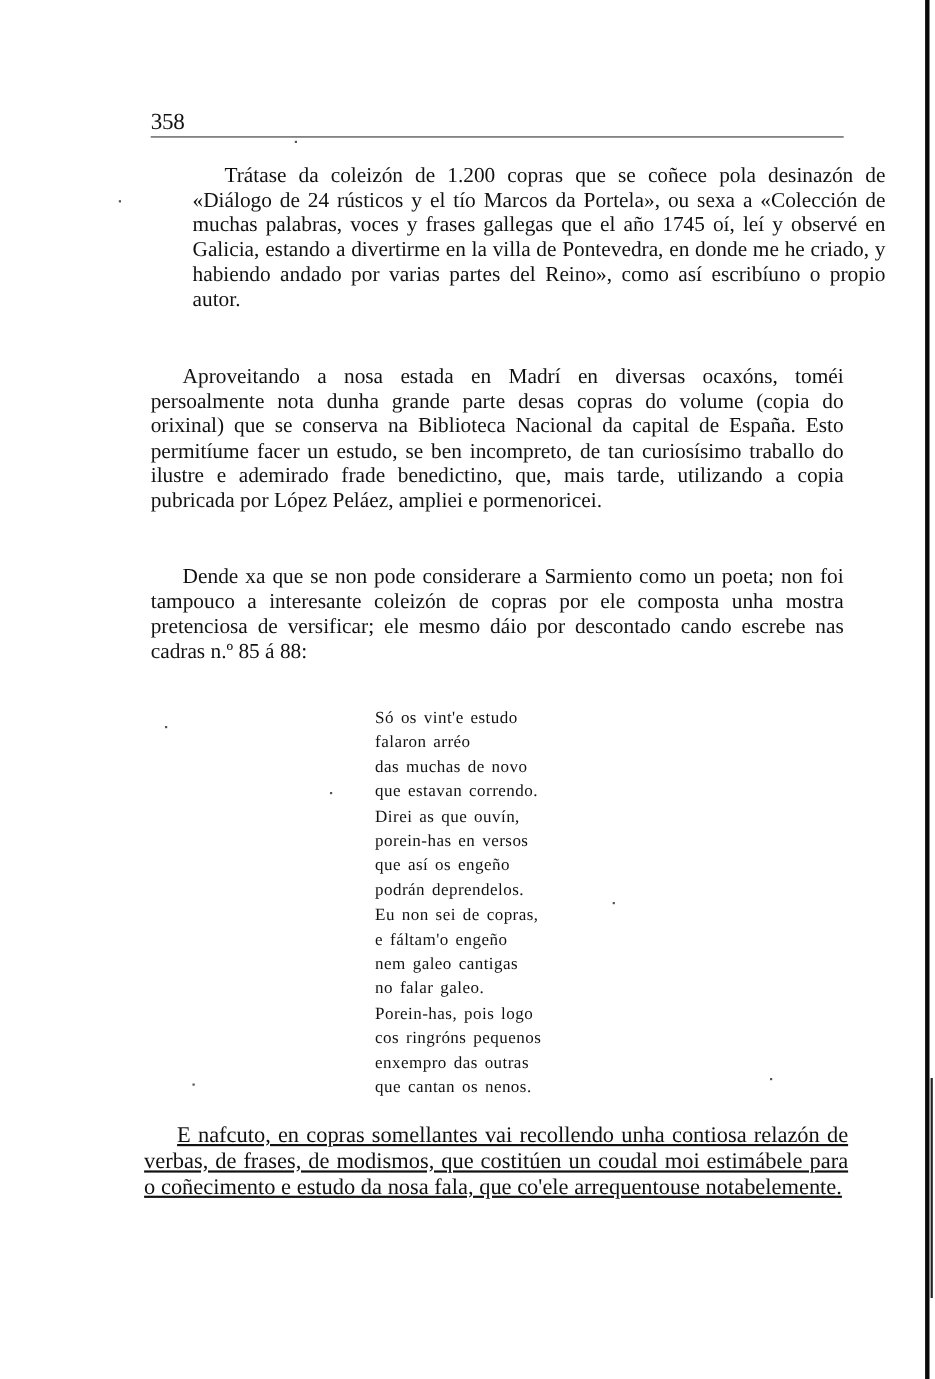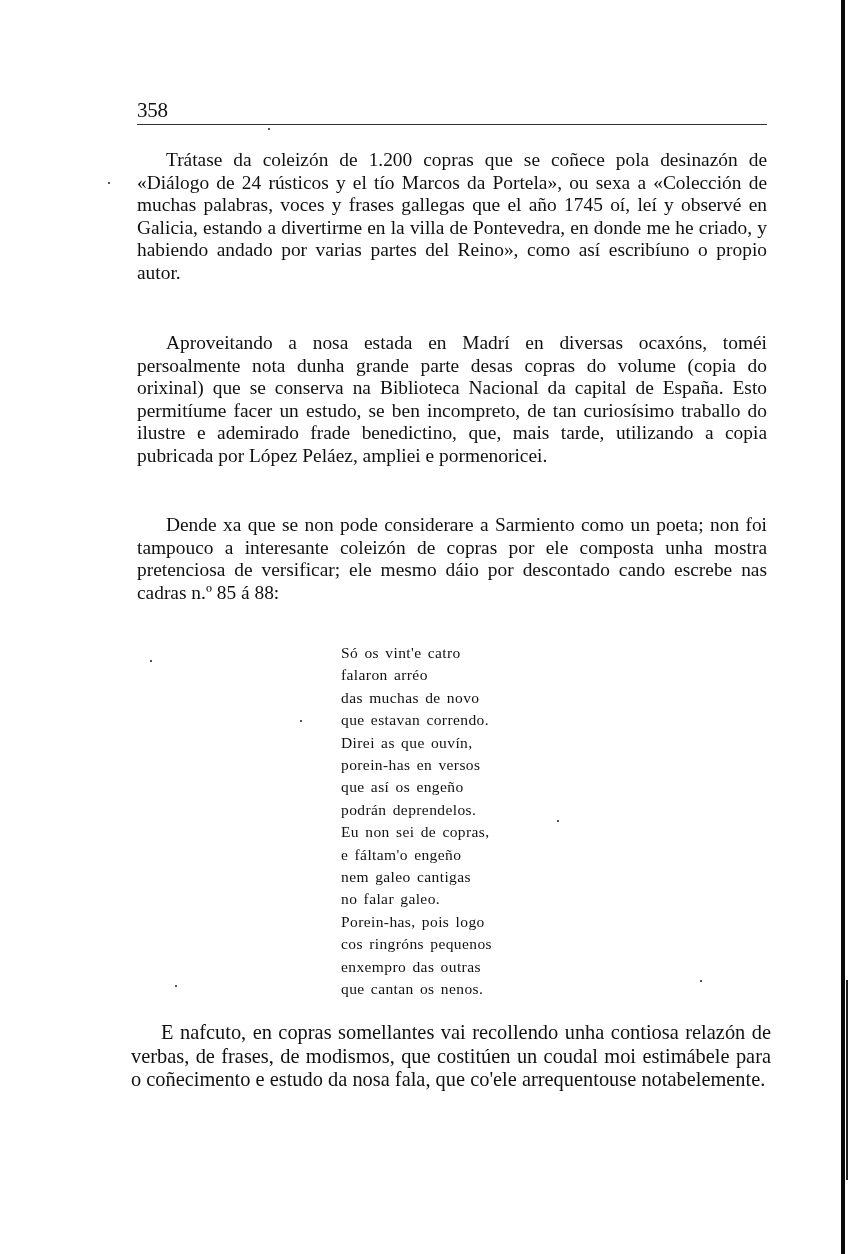--- a/index.html
+++ b/index.html
@@ -67,21 +67,21 @@
       width: 630px;
       font-size: 19.4px;
       line-height: 22.5px;
       text-align: justify;
       hyphens: none;
     }
     .body-text p {
       margin: 0;
       text-indent: 29px;
     }
-    #para1 { top: 149px; }
+    #para1 { top: 149px; margin-left: 38px; }
     #para2 { top: 332px; }
     #para3 { top: 514px; font-family: Liberation Serif, serif; }
     .verse {
       position: absolute;
       left: 341px;
       top: 642px;
       font-size: 15.5px;
       line-height: 22.4px;
       letter-spacing: 0.4px;
       word-spacing: 2px;
@@ -91,20 +91,21 @@
       white-space: nowrap;
     }
     .closing {
       position: absolute;
       left: 131px;
       top: 1021px;
       width: 640px;
       font-size: 20.4px;
       line-height: 23.6px;
       text-align: justify;
+      text-decoration: underline;
     }
     .closing p {
       margin: 0;
       text-indent: 30px;
     }
     .speck {
       position: absolute;
       width: 2px;
       height: 2px;
       background: #555;
@@ -127,21 +128,21 @@
 
 <div class="body-text" id="para2">
   <p>Aproveitando a nosa estada en Madrí en diversas ocaxóns, toméi persoalmente nota dunha grande parte desas copras do volume (copia do orixinal) que se conserva na Biblioteca Nacional da capital de España. Esto permitíume facer un estudo, se ben incompreto, de tan curiosísimo traballo do ilustre e ademirado frade benedictino, que, mais tarde, utilizando a copia pubricada por López Peláez, ampliei e pormenoricei.</p>
 </div>
 
 <div class="body-text" id="para3">
   <p>Dende xa que se non pode considerare a Sarmiento como un poeta; non foi tampouco a interesante coleizón de copras por ele composta unha mostra pretenciosa de versificar; ele mesmo dáio por descontado cando escrebe nas cadras n.º 85 á 88:</p>
 </div>
 
 <div class="verse">
-  <span class="verse-line">Só os vint'e catro</span>
+  <span class="verse-line">Só os vint'e estudo</span>
   <span class="verse-line">falaron arréo</span>
   <span class="verse-line">das muchas de novo</span>
   <span class="verse-line">que estavan correndo.</span>
   <span class="verse-line">Direi as que ouvín,</span>
   <span class="verse-line">porein-has en versos</span>
   <span class="verse-line">que así os engeño</span>
   <span class="verse-line">podrán deprendelos.</span>
   <span class="verse-line">Eu non sei de copras,</span>
   <span class="verse-line">e fáltam'o engeño</span>
   <span class="verse-line">nem galeo cantigas</span>

